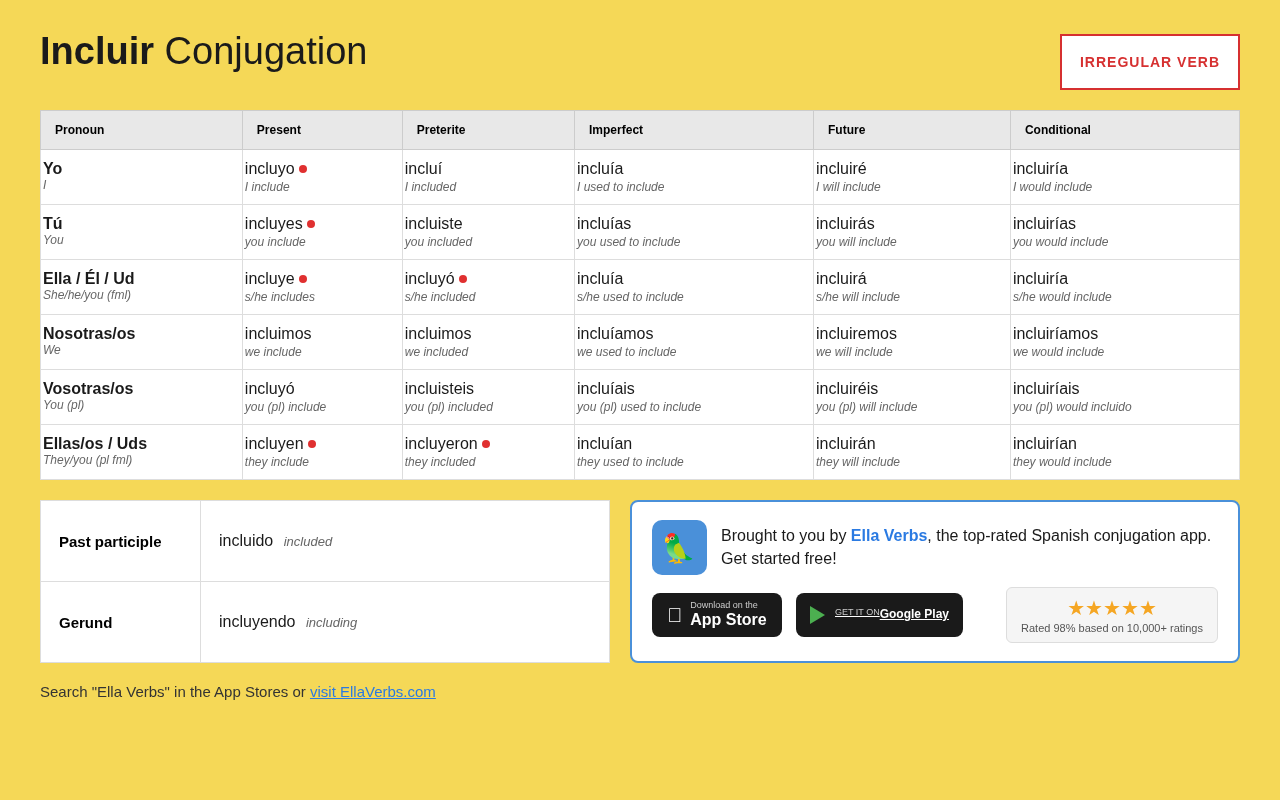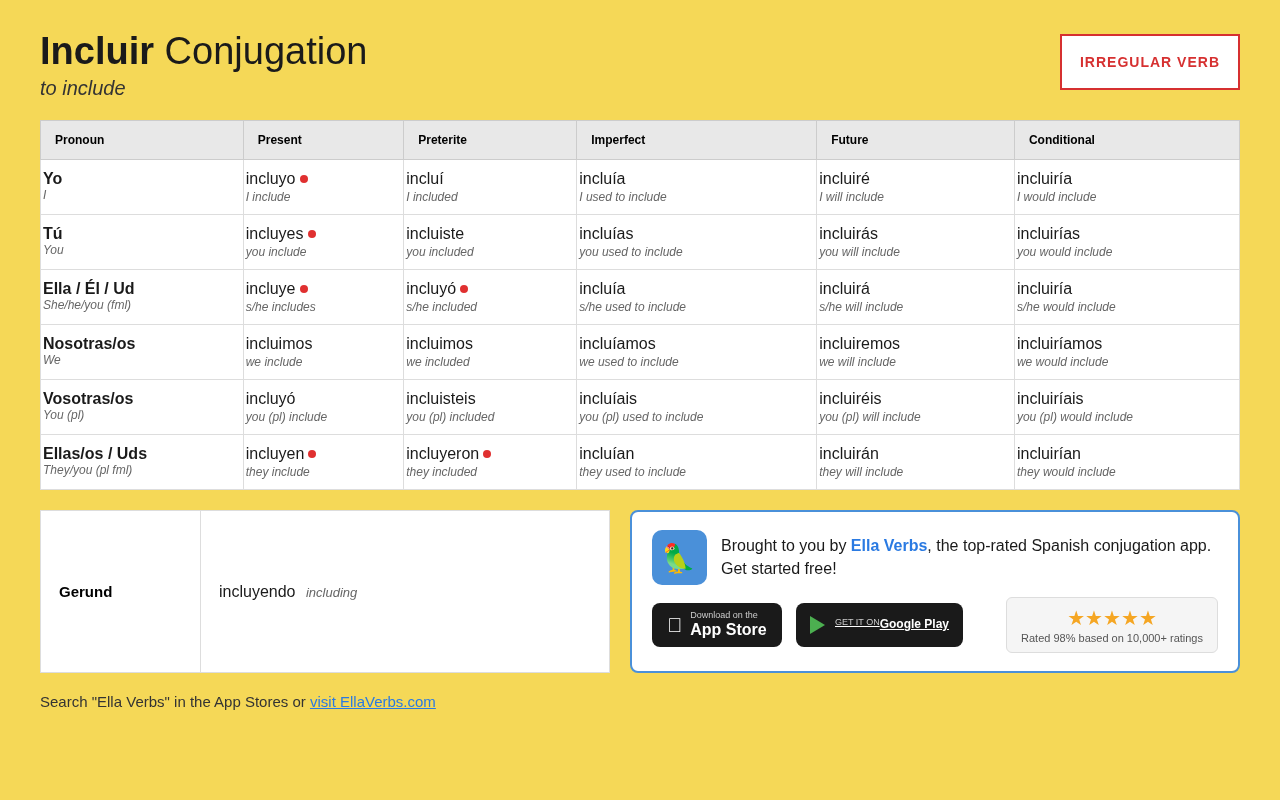--- a/index.html
+++ b/index.html
@@ -249,21 +249,20 @@
     }
   </style>
 </head>
 <body>
 
 <div class="header">
   <div class="title-block">
     <h1>
       <strong>Incluir</strong><span> Conjugation</span>
     </h1>
-    <div class="subtitle">to include</div>
   </div>
   <div class="irregular-badge">IRREGULAR VERB</div>
 </div>
 
 <table class="main-table">
   <thead>
     <tr>
       <th><span>Pronoun</span></th>
       <th><span>Present</span></th>
       <th><span>Preterite</span></th>
@@ -393,21 +392,21 @@
         <td>
           <div class="verb-main">incluíais</div>
           <div class="verb-sub">you (pl) used to include</div>
         </td>
         <td>
           <div class="verb-main">incluiréis</div>
           <div class="verb-sub">you (pl) will include</div>
         </td>
         <td>
           <div class="verb-main">incluiríais</div>
-          <div class="verb-sub">you (pl) would include</div>
+          <div class="verb-sub">you (pl) would incluido</div>
         </td>
       </tr>
       <tr>
         <td>
           <div class="pronoun-main">Ellas/os / Uds</div>
           <div class="pronoun-sub">They/you (pl fml)</div>
         </td>
         <td>
           <div class="verb-main">incluyen<span class="dot"></span></div>
           <div class="verb-sub">they include</div>
@@ -428,20 +427,29 @@
           <div class="verb-main">incluirían</div>
           <div class="verb-sub">they would include</div>
         </td>
       </tr>
     </tbody>
 </table>
 
 <div class="bottom-section">
   <table class="participle-table">
     <tbody>
+        <tr>
+      <td class="participle-label">Past participle</td>
+      <td>
+        <span class="participle-value">
+          <span class="verb-word">incluido</span>
+          <span class="translation">included</span>
+        </span>
+      </td>
+    </tr>
     <tr>
       <td class="participle-label">Gerund</td>
       <td>
         <span class="participle-value">
           <span class="verb-word">incluyendo</span>
           <span class="translation">including</span>
         </span>
       </td>
     </tr>
   </tbody>

